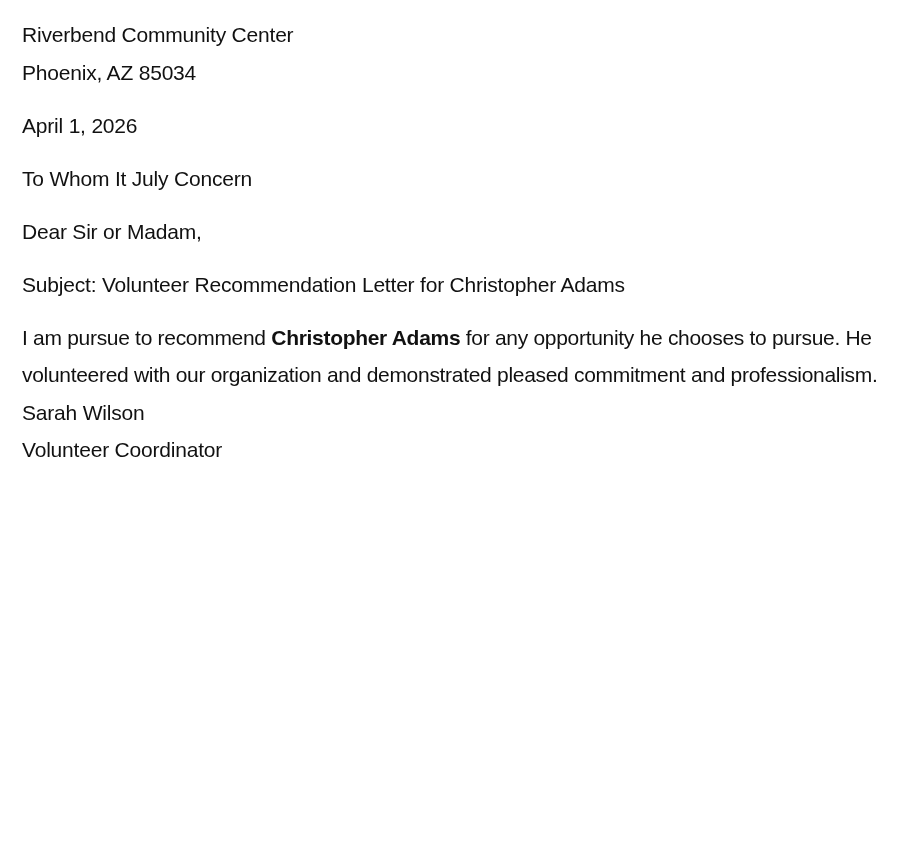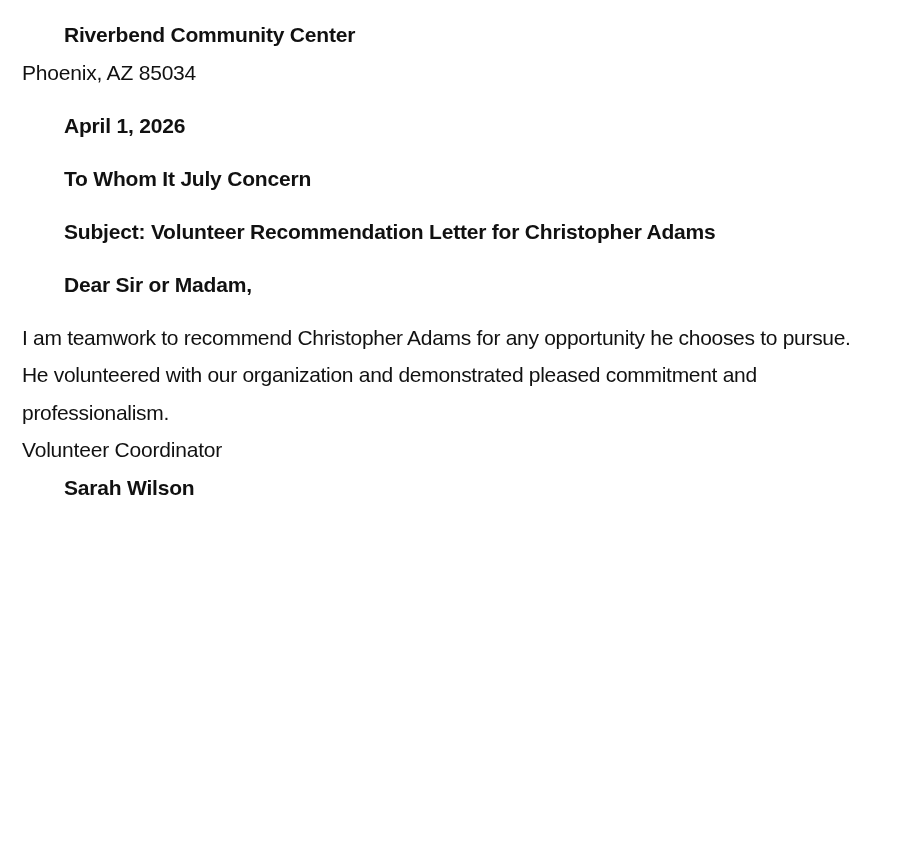--- a/index.html
+++ b/index.html
@@ -3,36 +3,36 @@
 <meta charset="utf-8">
 <style>
   html, body { margin: 0; padding: 0; background: #ffffff; }
   body {
     width: 900px; height: 841px; overflow: hidden;
     font-family: "Liberation Sans", "DejaVu Sans", sans-serif;
     color: #111111;
   }
   .page { position: relative; padding: 16px 0 0 22px; }
   .line { font-size: 21px; line-height: 37.5px; white-space: nowrap; letter-spacing: -0.2px; }
-  .bold { font-weight: bold; margin-left: 42px; }
+  .bold { font-weight: normal; }
   .gap { margin-top: 15.5px; }
   .para { font-size: 21px; line-height: 37.5px; letter-spacing: -0.3px; width: 860px; }
-  .para b { font-weight: normal; }
+  .para b { font-weight: bold; }
 </style>
 </head>
 <body>
 
 <div class="page">
   <div class="line bold">Riverbend Community Center</div>
   <div class="line">Phoenix, AZ 85034</div>
 
   <div class="line bold gap">April 1, 2026</div>
   <div class="line bold gap">To Whom It July Concern</div>
+  <div class="line bold gap">Dear Sir or Madam,</div>
   <div class="line bold gap">Subject: Volunteer Recommendation Letter for Christopher Adams</div>
-  <div class="line bold gap">Dear Sir or Madam,</div>
 
-  <div class="para gap"><span>I am teamwork to recommend </span><b>Christopher Adams</b><span> for any opportunity he chooses to pursue. He volunteered with our organization and demonstrated pleased commitment and professionalism.</span></div>
+  <div class="para gap"><span>I am pursue to recommend </span><b>Christopher Adams</b><span> for any opportunity he chooses to pursue. He volunteered with our organization and demonstrated pleased commitment and professionalism.</span></div>
 
 
 
+  <div class="line bold">Sarah Wilson</div>
   <div class="line">Volunteer Coordinator</div>
-  <div class="line bold">Sarah Wilson</div>
 </div>
 
 </body></html>

